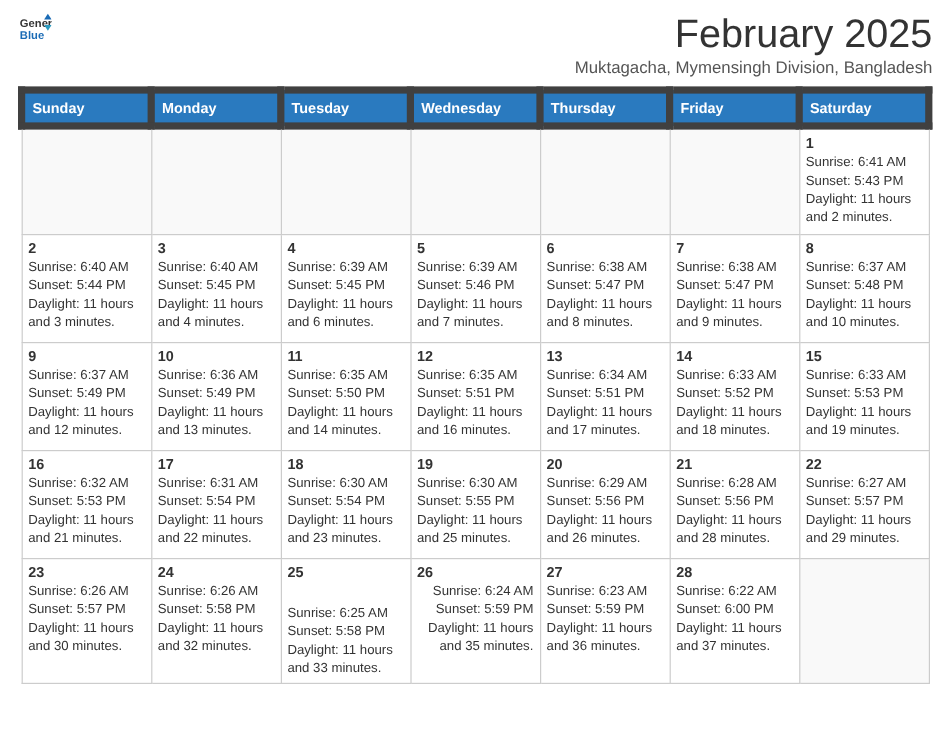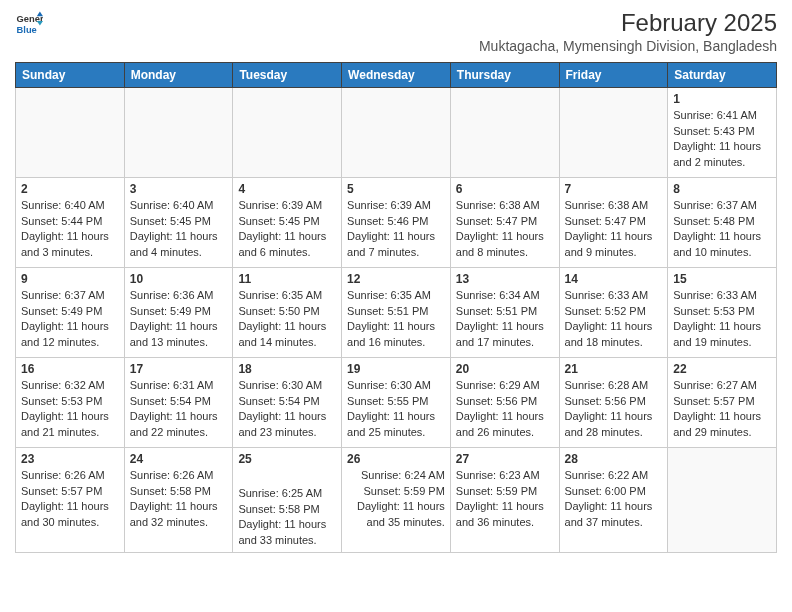--- a/index.html
+++ b/index.html
@@ -25,21 +25,21 @@
       gap: 2px;
     }
     .logo-icon {
       width: 28px;
       height: 28px;
     }
     .title-block {
       text-align: right;
     }
     .month-title {
-      font-size: 24px;
+      font-size: 33px;
       font-weight: 300;
       color: #333;
       line-height: 1.1;
     }
     .subtitle {
       font-size: 14px;
       color: #555;
       margin-top: 2px;
     }
     .calendar {
@@ -47,21 +47,21 @@
       border-collapse: collapse;
       margin-top: 8px;
     }
     .calendar th {
       background: #2a7abf;
       color: #fff;
       font-size: 12px;
       font-weight: bold;
       text-align: left;
       padding: 5px 6px;
-      border: 1px solid #404040;
+      border: 6px solid #404040;
     }
     .calendar td {
       width: calc(100% / 7);
       vertical-align: top;
       border: 1px solid #ccc;
       padding: 4px 5px;
       font-size: 10px;
       color: #333;
       height: 90px;
     }

